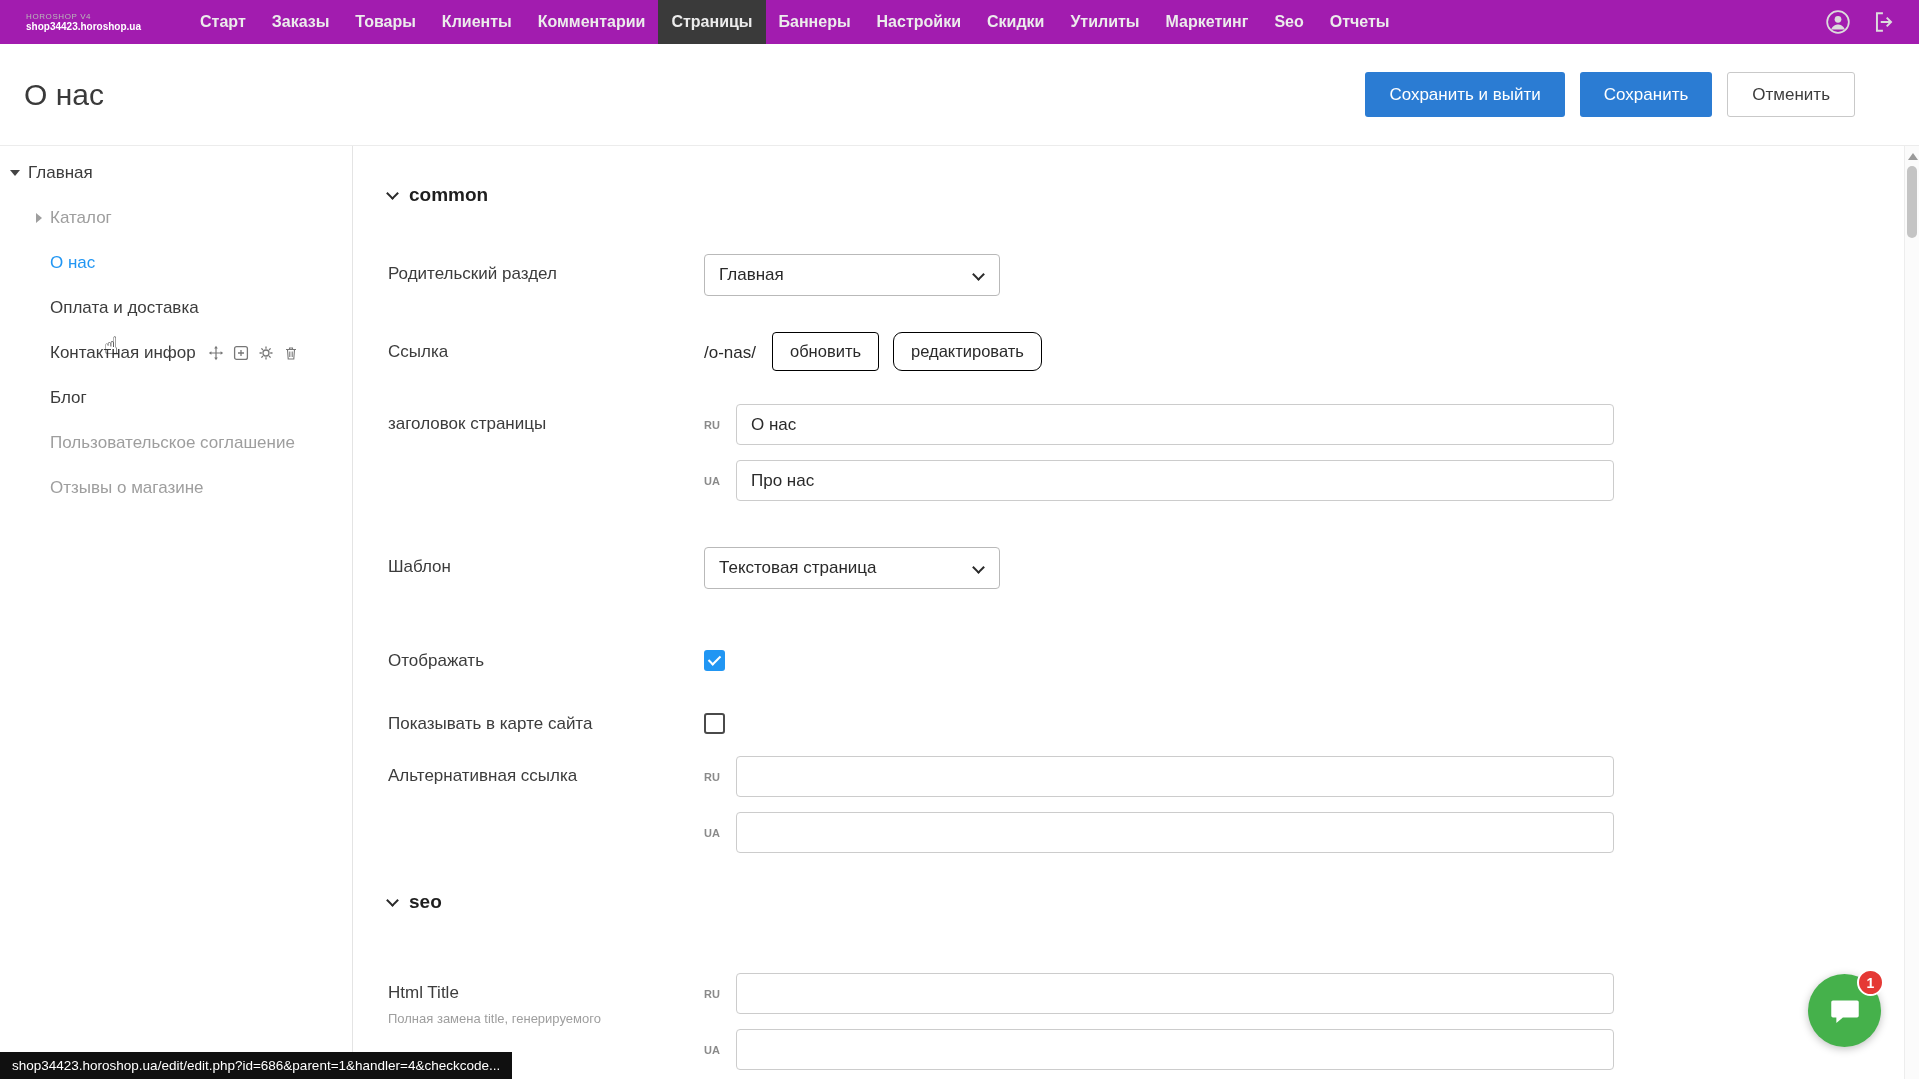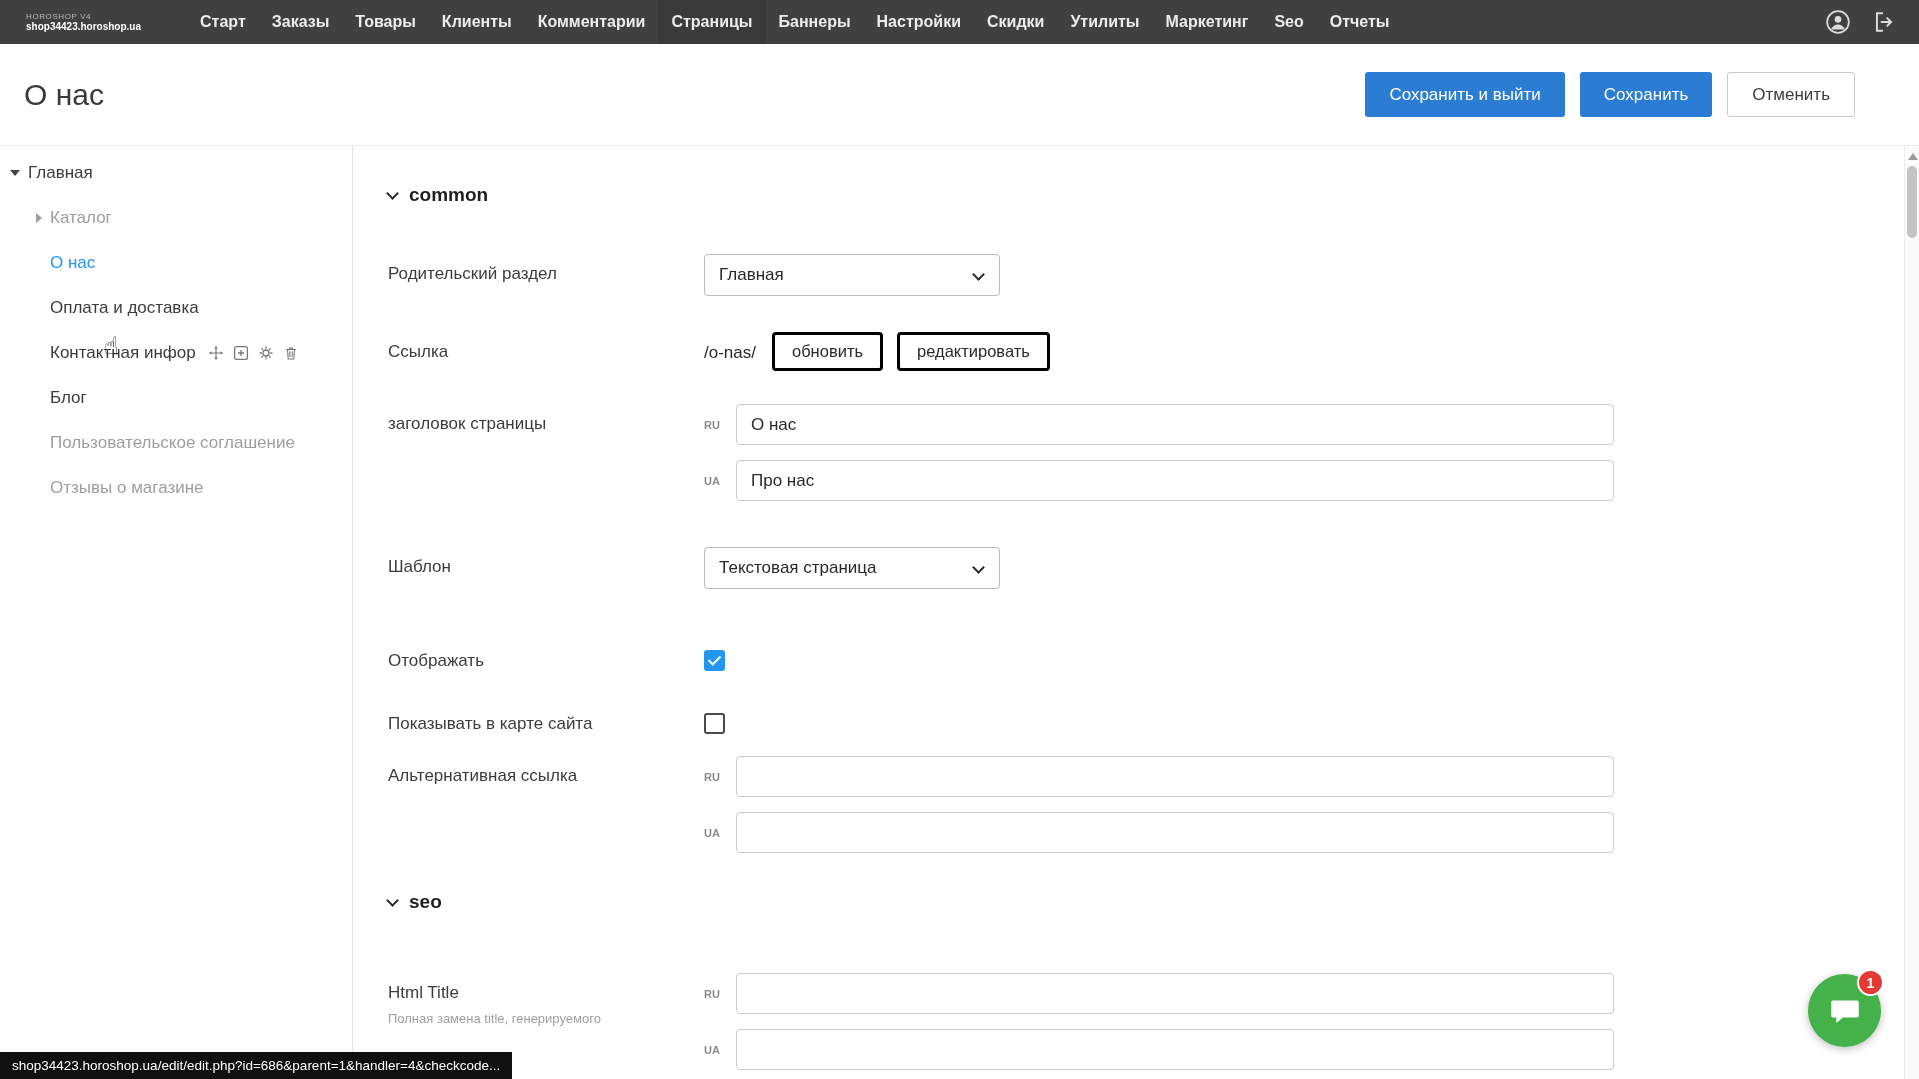--- a/index.html
+++ b/index.html
@@ -4,21 +4,21 @@
 <style>
   * { margin:0; padding:0; box-sizing:border-box; }
   html,body { width:1919px; height:1079px; }
   body {
     font-family:"Liberation Sans","DejaVu Sans",sans-serif;
     background:#fff; overflow:hidden; position:relative; color:#3c3c3c;
   }
 
   
   .topbar { position:absolute; top:0; left:0; width:100%; height:44px;
-            background:#404040; display:flex; align-items:center; color:#fff; z-index:30; }
+            background:#a21caf; display:flex; align-items:center; color:#fff; z-index:30; }
   .brand { padding-left:26px; padding-right:46px; display:flex; flex-direction:column; justify-content:center; line-height:1.15; }
   .brand-small { font-size:8px; color:#b9b9b9; letter-spacing:.6px; }
   .brand-main { font-size:10px; font-weight:bold; }
   .menu { display:flex; height:100%; align-items:stretch;font-weight:bold; }
   .menu-item { padding:0 13px; display:flex; align-items:center; font-size:16px; color:#ececec; cursor:pointer; white-space:nowrap; }
   .menu-item.active { background:#3a3a3a; }
   .topbar-icons { margin-left:auto; display:flex; align-items:center; gap:20px; padding-right:22px; }
   .topbar-icons svg { width:26px; height:26px; display:block; cursor:pointer; }
 
   
@@ -64,23 +64,23 @@
   .select .chev { margin:-2px 2px 0 0; }
 
   .lang-input-row { display:flex; align-items:center; }
   .lang-input-row + .lang-input-row { margin-top:15px; }
   .lang-badge { width:32px; flex:none; font-size:11px; font-weight:bold; color:#8a8a8a; }
   .text-input { width:878px; height:41px; border:1px solid #ccc; border-radius:4px; font-size:17px; padding:0 14px;
                 color:#2a2a2a; font-family:inherit; outline:none; background:#fff; }
 
   .link-row { display:flex; align-items:center; }
   .link-path { font-size:17px; color:#2a2a2a; margin-right:16px; padding-top:2px; }
-  .small-btn { height:39px; padding:4px 17px; border:3px solid #000000; border-radius:4px; background:#fff;
+  .small-btn { height:39px; padding:4px 17px; border:1px solid #000000; border-radius:4px; background:#fff;
                font-size:16.5px; color:#2a2a2a; cursor:pointer; font-family:inherit; }
-  .small-btn + .small-btn { margin-left:14px; }
+  .small-btn + .small-btn { margin-left:14px;border-radius:9px; }
 
   .checkbox { width:21px; height:21px; border-radius:3px; margin-top:9px; cursor:pointer; position:relative; }
   .checkbox.checked { background:#2196f3; }
   .checkbox.checked::after { content:""; position:absolute; left:7px; top:3px; width:5px; height:10px;
                              border-right:2.5px solid #fff; border-bottom:2.5px solid #fff; transform:rotate(45deg); }
   .checkbox.unchecked { background:#fff; border:2px solid #4a4a4a; }
 
   
   .mb-parent { margin-bottom:36px; }
   .mb-link { margin-bottom:33px; }

